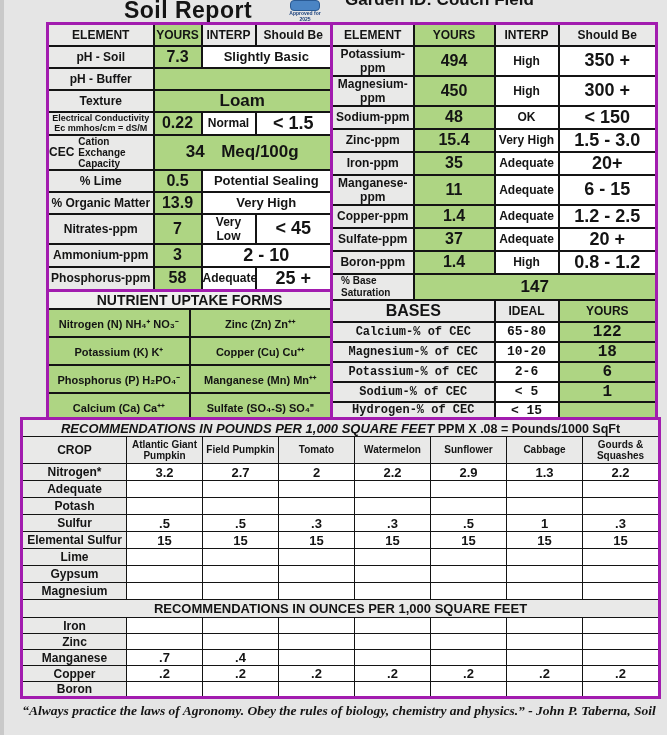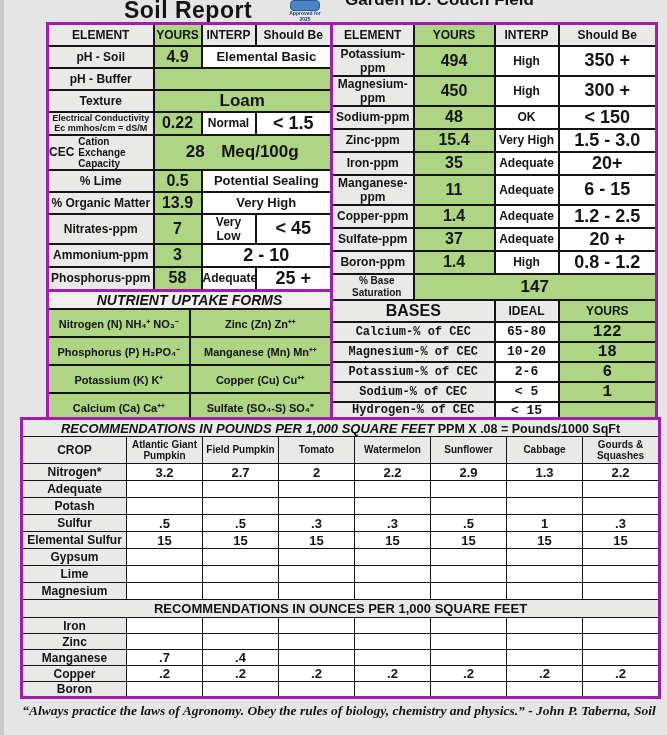--- a/index.html
+++ b/index.html
@@ -14,38 +14,38 @@
   .garden-id{position:absolute;left:345px;top:-10px;font-size:17px;font-weight:bold;white-space:nowrap;}
 
   table{border-collapse:collapse;table-layout:fixed;position:absolute;background:#fff;}
   table{border:3px solid #a21caf;}
   td{border:2px solid #141414;text-align:center;vertical-align:middle;font-weight:bold;
      padding:0;overflow:hidden;}
   .tbl-left{left:46px;top:22px;width:284px;}
   .tbl-left tr{height:22px;}
   .tbl-uptake{left:46px;top:289px;width:284px;}
   .tbl-uptake tr{height:28px;}
-  .tbl-uptake tr.title-row{height:16px;font-style:italic;}
+  .tbl-uptake tr.title-row{height:16px;}
   .tbl-right{left:330px;top:22px;width:325px;}
   .tbl-right tr{height:22px;}
   .tbl-right tr.base-sat{height:26px;}
   .tbl-right tr.bases-row{height:16px;font-family:Liberation Mono, monospace;}
   .tbl-rec{left:20px;top:417px;width:638px;}
   .tbl-rec td{border-width:1px;}
   .tbl-rec tr{height:17px;}
   .tbl-rec tr.rec-title-row{height:18px;}
   .tbl-rec tr.crop-row{height:27px;}
   .tbl-rec tr.oz-row{height:16px;}
   .g{background:#aed583;}
   .hdr{background:#e9e9e8;font-size:12px;}
   .hdr.g{background:#aed583;}
   .lab{background:#e9e9e8;font-size:12px;}
   .lab2{background:#e9e9e8;font-size:9px;line-height:1.15;}
   .lab2 span{display:block;}
-  .labsm{background:#e9e9e8;font-size:10px;line-height:1.2;text-align:center;padding-left:8px;}
+  .labsm{background:#e9e9e8;font-size:10px;line-height:1.2;text-align:left;padding-left:8px;}
   .yours{background:#aed583;font-size:16px;}
   .interp{background:#fff;font-size:12px;}
   .should{background:#fff;font-size:18px;}
   .wide{background:#fff;font-size:13px;}
   .full{background:#aed583;font-size:17px;}
   .cec-lab{background:#e9e9e8;}
   .cec-wrap{display:flex;align-items:center;justify-content:center;gap:4px;}
   .cec-acr{font-size:12px;}
   .cec-small{font-size:10px;line-height:1.1;display:block;text-align:left;}
   .cec-val{font-size:17px;}
@@ -90,22 +90,22 @@
       </colgroup>
     <tbody>
       <tr>
         <td class="hdr">ELEMENT</td>
         <td class="hdr g">YOURS</td>
         <td class="hdr">INTERP</td>
         <td class="hdr">Should Be</td>
       </tr>
       <tr>
         <td class="lab">pH - Soil</td>
-        <td class="yours">4.9</td>
-        <td class="wide" colspan="2">Elemental Basic</td>
+        <td class="yours">7.3</td>
+        <td class="wide" colspan="2">Slightly Basic</td>
       </tr>
       <tr>
         <td class="lab">pH - Buffer</td>
         <td class="full" colspan="3"></td>
       </tr>
       <tr>
         <td class="lab">Texture</td>
         <td class="full" colspan="3">Loam</td>
       </tr>
       <tr>
@@ -118,21 +118,21 @@
         <td class="should">&lt; 1.5</td>
       </tr>
       <tr>
         <td class="cec-lab">
           <div class="cec-wrap">
             <span class="cec-acr">CEC</span>
             <span class="cec-small">Cation Exchange Capacity</span>
           </div>
         </td>
         <td class="g" colspan="3">
-          <span class="cec-val">28</span>
+          <span class="cec-val">34</span>
           <span class="cec-unit">Meq/100g</span>
         </td>
       </tr>
       <tr>
         <td class="lab">% Lime</td>
         <td class="yours">0.5</td>
         <td class="wide" colspan="2">Potential Sealing</td>
       </tr>
       <tr>
         <td class="lab">% Organic Matter</td>
@@ -174,26 +174,26 @@
       <tr class="title-row">
         <td class="up-title" colspan="2">NUTRIENT UPTAKE FORMS</td>
       </tr>
     </tbody>
     <tbody>
         <tr>
           <td class="up">Nitrogen (N) NH₄⁺ NO₃⁻</td>
           <td class="up">Zinc (Zn) Zn⁺⁺</td>
         </tr>
         <tr>
+          <td class="up">Potassium (K) K⁺</td>
+          <td class="up">Copper (Cu) Cu⁺⁺</td>
+        </tr>
+        <tr>
           <td class="up">Phosphorus (P) H₂PO₄⁻</td>
           <td class="up">Manganese (Mn) Mn⁺⁺</td>
-        </tr>
-        <tr>
-          <td class="up">Potassium (K) K⁺</td>
-          <td class="up">Copper (Cu) Cu⁺⁺</td>
         </tr>
         <tr>
           <td class="up">Calcium (Ca) Ca⁺⁺</td>
           <td class="up">Sulfate (SO₄-S) SO₄⁼</td>
         </tr>
         <tr>
           <td class="up">Magnesium (Mg) Mg⁺⁺</td>
           <td class="up">Boron (B) H₂BO₃</td>
         </tr>
       </tbody>
@@ -384,31 +384,31 @@
           <td class="rlab">Elemental Sulfur</td>
           <td class="val">15</td>
           <td class="val">15</td>
           <td class="val">15</td>
           <td class="val">15</td>
           <td class="val">15</td>
           <td class="val">15</td>
           <td class="val">15</td>
         </tr>
         <tr class="lb-row">
+          <td class="rlab">Lime</td>
+          <td class="val"></td>
+          <td class="val"></td>
+          <td class="val"></td>
+          <td class="val"></td>
+          <td class="val"></td>
+          <td class="val"></td>
+          <td class="val"></td>
+        </tr>
+        <tr class="lb-row">
           <td class="rlab">Gypsum</td>
-          <td class="val"></td>
-          <td class="val"></td>
-          <td class="val"></td>
-          <td class="val"></td>
-          <td class="val"></td>
-          <td class="val"></td>
-          <td class="val"></td>
-        </tr>
-        <tr class="lb-row">
-          <td class="rlab">Lime</td>
           <td class="val"></td>
           <td class="val"></td>
           <td class="val"></td>
           <td class="val"></td>
           <td class="val"></td>
           <td class="val"></td>
           <td class="val"></td>
         </tr>
         <tr class="lb-row">
           <td class="rlab">Magnesium</td>

